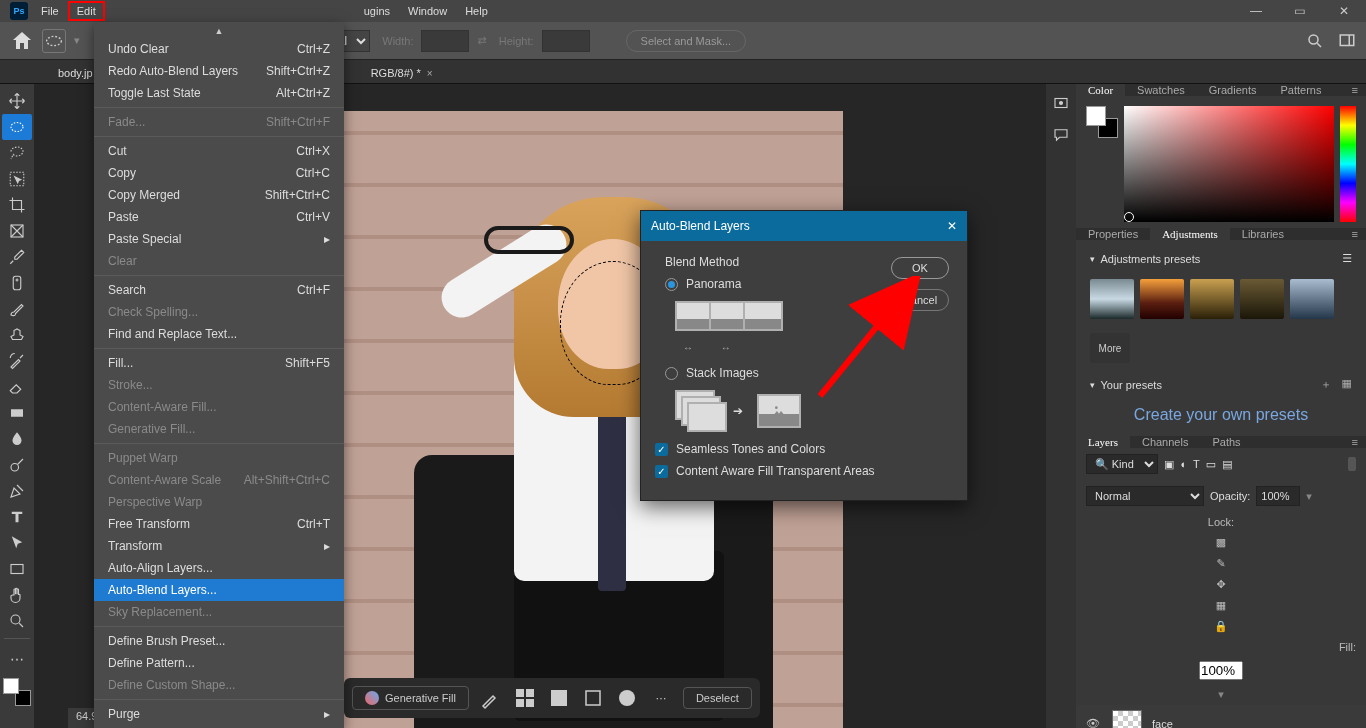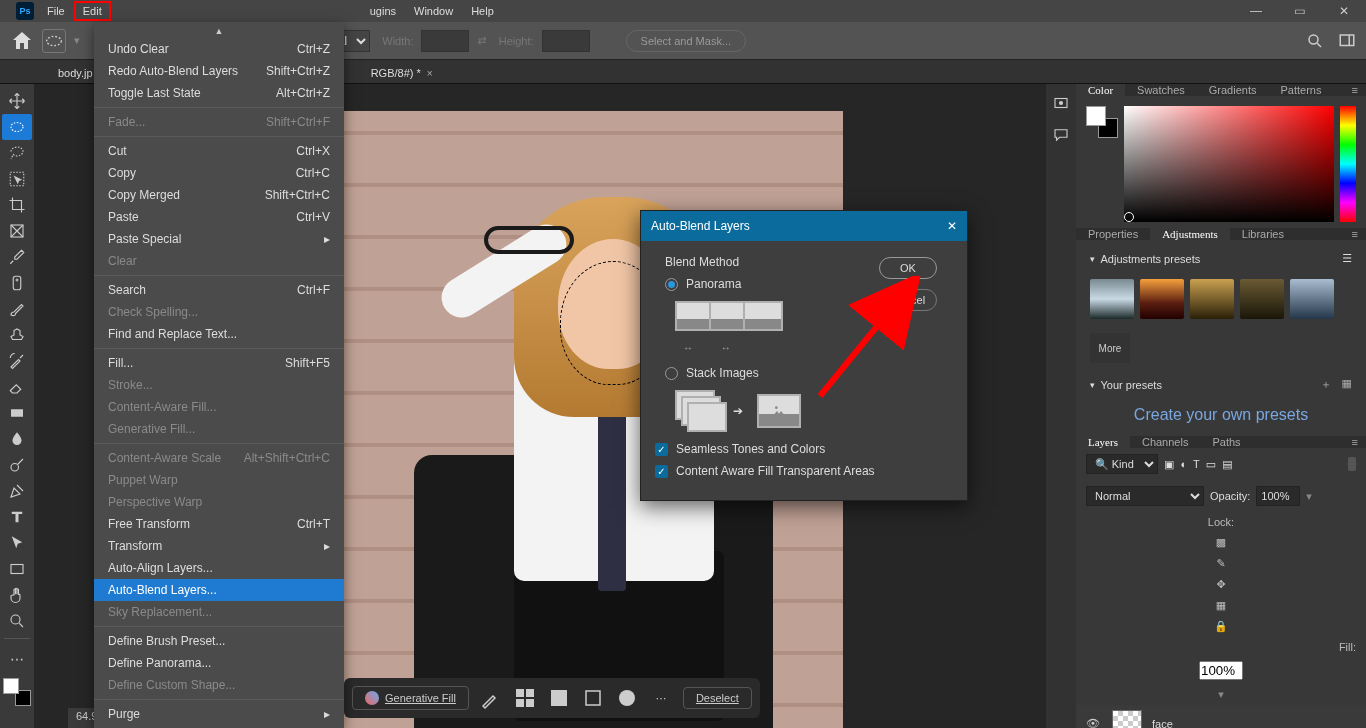--- a/index.html
+++ b/index.html
@@ -1,18 +1,18 @@
 <!DOCTYPE html>
 <html><head>
 <meta charset="utf-8">
 <style>
 * { margin:0; padding:0; box-sizing:border-box; font-family:"Segoe UI",Tahoma,sans-serif; user-select:none; }
 body { width:1366px; height:728px; background:#323232; color:#ddd; font-size:11px; overflow:hidden; position:relative; }
 
-.menubar { height:22px; background:#454545; display:flex; align-items:center; padding-left:16px; }
+.menubar { height:22px; background:#454545; display:flex; align-items:center; padding-left:10px; }
 .menubar .logo { width:18px; height:18px; background:#001E36; color:#31A8FF; border-radius:3px; display:flex; align-items:center; justify-content:center; font-weight:700; font-size:9px; margin-right:4px; }
 .menubar .m-item { padding:4px 9px; color:#ddd; cursor:default; }
 .menubar .m-item.active { border:2px solid #ff0000; padding:2px 7px; }
 .menubar .spacer { flex:1; }
 .winbtn { width:44px; height:22px; display:flex; align-items:center; justify-content:center; color:#ccc; font-size:12px; }
 
 .optionsbar { height:38px; background:#535353; display:flex; align-items:center; padding:0 10px; border-bottom:1px solid #222; gap:8px; }
 .home-icon { width:24px; height:24px; color:#ddd; display:flex; align-items:center; justify-content:center; }
 .tool-icon { width:24px; height:24px; border:1px solid #777; border-radius:3px; display:flex; align-items:center; justify-content:center; }
 .optionsbar .lbl { color:#bbb; margin-left:4px; }
@@ -48,21 +48,21 @@
 .torso { position:absolute; top:100px; left:140px; width:200px; height:300px; background:#f3f3f3; border-radius:40px 40px 10px 10px; }
 .tie { position:absolute; top:150px; left:224px; width:28px; height:260px; background:#2f2f44; border-radius:4px; }
 .skirt { position:absolute; top:370px; left:140px; width:210px; height:170px; background:#111; border-radius:6px; }
 .hair { position:absolute; top:16px; left:140px; width:200px; height:220px; background:linear-gradient(#d9a35b,#b47a32); border-radius:90px 90px 60px 60px; }
 .face { position:absolute; top:58px; left:184px; width:110px; height:130px; background:#f1c6a7; border-radius:50% 50% 46% 46%; }
 .arm { position:absolute; top:70px; left:60px; width:140px; height:40px; background:#f3f3f3; transform:rotate(-32deg); border-radius:20px; }
 .glasses { position:absolute; top:45px; left:110px; width:90px; height:28px; border:4px solid #1a1a1a; border-radius:14px; background:transparent; }
 .sel-marq { position:absolute; top:80px; left:186px; width:106px; height:124px; border:1px dashed #000; border-radius:50% 50% 46% 46%; }
 
 .taskbar-canvas { position:absolute; bottom:10px; left:310px; height:40px; background:#2a2a2a; border-radius:6px; padding:0 8px; display:flex; align-items:center; gap:10px; }
-.taskbar-canvas .b { padding:4px 12px; border:1px solid #555; border-radius:4px; color:#ccc; display:flex; align-items:center; gap:6px;text-decoration:underline; }
+.taskbar-canvas .b { padding:4px 12px; border:1px solid #555; border-radius:4px; color:#ccc; display:flex; align-items:center; gap:6px; }
 .taskbar-canvas .ic { width:24px; height:24px; display:flex; align-items:center; justify-content:center; color:#ccc; }
 
 .dock-col { width:30px; background:#323232; display:flex; flex-direction:column; align-items:center; padding-top:10px; gap:14px; }
 .dock-col svg { width:18px; height:18px; color:#ccc;}
 
 .right-panels { width:290px; background:#383838; display:flex; flex-direction:column; }
 .panel-tabs { display:flex; background:#2e2e2e; height:28px; align-items:center; }
 .panel-tabs .pt { padding:0 12px; color:#aaa; height:100%; display:flex; align-items:center; }
 .panel-tabs .pt.act { color:#fff; background:#383838;font-family:Liberation Serif, serif; }
 .panel-tabs .menu-dots { margin-left:auto; padding:0 8px; color:#aaa; }
@@ -120,21 +120,21 @@
 .dialog .radio.on::after{content:"";width:7px;height:7px;border-radius:50%;background:#2a96e0;}
 .dialog .diagram{display:flex;gap:0;margin:4px 0 10px 20px;align-items:center;}
 .dialog .frame{width:40px;height:30px;border:2px solid #b0b0b0;background:linear-gradient(#ddd 60%,#888 60%);}
 .dialog .stack-diagram{display:flex;gap:8px;align-items:center;margin:4px 0 10px 20px;}
 .dialog .stack{position:relative;width:50px;height:42px;}
 .dialog .stack .f{position:absolute;width:40px;height:30px;border:2px solid #b0b0b0;background:#ddd;}
 .dialog .stack .f.a{top:0;left:0}.dialog .stack .f.b{top:6px;left:6px}.dialog .stack .f.c{top:12px;left:12px}
 .dialog .arrow-r{width:16px;}
 .dialog .chk-row{display:flex;align-items:center;gap:8px;margin:8px 0;}
 .dialog .chk{width:13px;height:13px;background:#0a6b9c;border-radius:2px;display:flex;align-items:center;justify-content:center;color:#fff;font-size:10px;}
-.dialog .side-btns{position:absolute;top:46px;right:30px;display:flex;flex-direction:column;gap:10px;}
+.dialog .side-btns{position:absolute;top:46px;right:18px;display:flex;flex-direction:column;gap:10px;}
 .dialog .dlg-btn{border:1px solid #777;border-radius:14px;padding:4px 0;width:58px;text-align:center;color:#ddd;background:#3e3e3e;}
 .dialog .dlg-btn.primary{border-color:#999;}
 
 
 .red-arrow { position:absolute; top:276px; left:810px; z-index:70; pointer-events:none; }
 .red-arrow svg { width:130px; height:130px; }
 
 .cb { display:inline-block; width:13px; height:13px; border:1px solid #888; border-radius:2px; position:relative; }
 .cb.on{background:#1070c0;border-color:#1070c0;}
 .cb.on::after{content:"✓";position:absolute;color:#fff;font-size:10px;top:-1px;left:1px;}
@@ -558,28 +558,28 @@
       <div class="mi dis">
         <span>Content-Aware Fill...</span>
         <span></span>
       </div>
       <div class="mi dis">
         <span>Generative Fill...</span>
         <span></span>
       </div>
       <div class="sep"></div>
       <div class="mi dis">
+        <span>Puppet Warp</span>
+        <span></span>
+      </div>
+      <div class="mi dis">
         <span>Content-Aware Scale</span>
         <span>Alt+Shift+Ctrl+C</span>
       </div>
       <div class="mi dis">
-        <span>Puppet Warp</span>
-        <span></span>
-      </div>
-      <div class="mi dis">
         <span>Perspective Warp</span>
         <span></span>
       </div>
       <div class="mi">
         <span>Free Transform</span>
         <span>Ctrl+T</span>
       </div>
       <div class="mi">
         <span>Transform</span>
         <span>▸</span>
@@ -595,21 +595,21 @@
       <div class="mi dis">
         <span>Sky Replacement...</span>
         <span></span>
       </div>
       <div class="sep"></div>
       <div class="mi">
         <span>Define Brush Preset...</span>
         <span></span>
       </div>
       <div class="mi">
-        <span>Define Panorama...</span>
+        <span>Define Pattern...</span>
         <span></span>
       </div>
       <div class="mi dis">
         <span>Define Custom Shape...</span>
         <span></span>
       </div>
       <div class="sep"></div>
       <div class="mi">
         <span>Purge</span>
         <span>▸</span>

